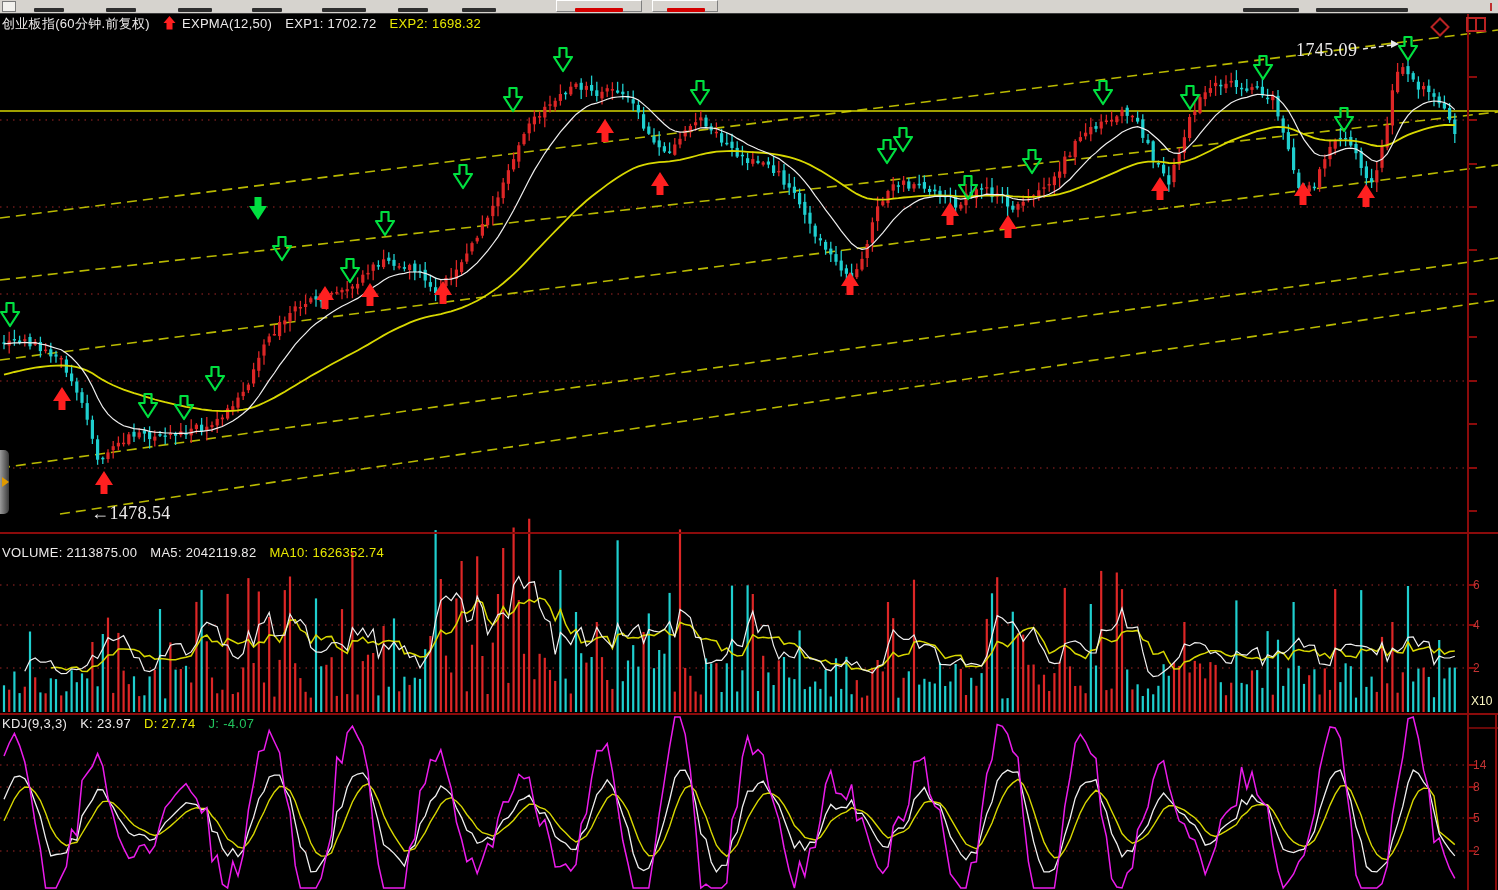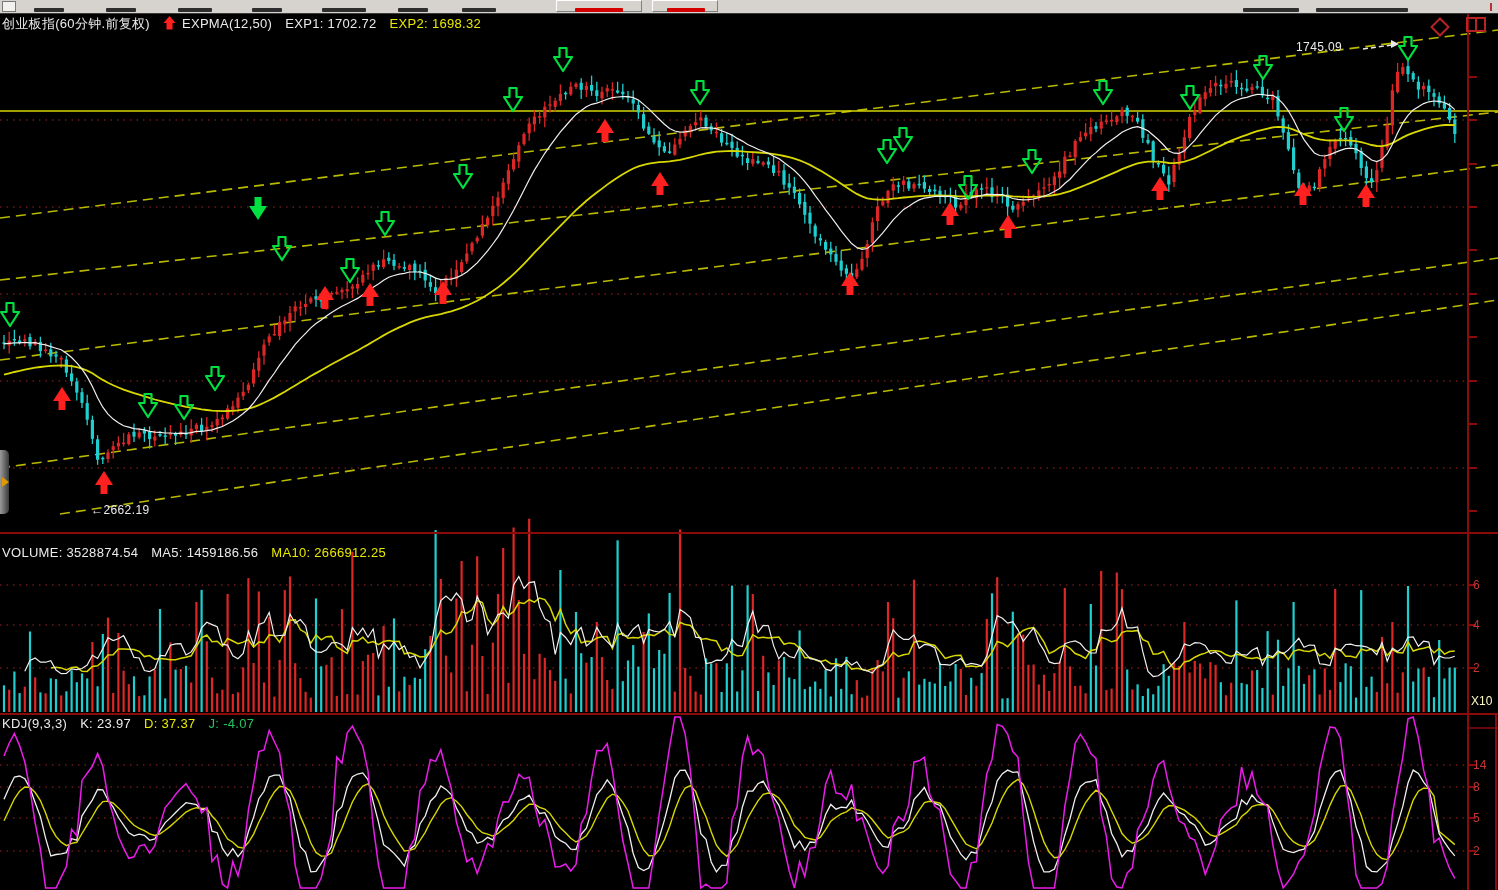--- a/index.html
+++ b/index.html
@@ -17,21 +17,21 @@
           border-right:1px solid #7f7f7f;border-bottom:1px solid #7f7f7f;}
   .mb-btn .menu-blob{top:7px;}
   .mb-tick{position:absolute;top:3px;width:2px;height:8px;background:#c03030;}
   
   svg#chart-svg{position:absolute;left:0;top:0;}
   
   .hdr{position:absolute;font-size:13px;line-height:16px;white-space:nowrap;letter-spacing:.3px;}
   .hdr span{margin-right:13px;}
   .w{color:#eceaea}.y{color:#e8e800}.m{color:#22c55e}
   .hdr .arr{display:inline-block;vertical-align:-2px;margin:0 6px 0 0;}
-  .anno{position:absolute;font-size:12px;color:#eceaea;white-space:nowrap;letter-spacing:.4px;}
+  .anno{position:absolute;font-size:18px;color:#eceaea;white-space:nowrap;letter-spacing:.4px;font-family:Liberation Serif, serif;}
   .ax-label{position:absolute;left:1473px;width:25px;overflow:hidden;color:#c23434;
             font-size:12px;line-height:14px;}
   .x10{position:absolute;left:1471px;top:694px;color:#fef9c3;font-size:12px;width:27px;overflow:hidden;}
   
   .diamond-icon{position:absolute;left:1433px;top:20px;width:10px;height:10px;
                 border:2px solid #b92222;transform:rotate(45deg);}
   .split-icon{position:absolute;left:1466px;top:17px;width:20px;height:15px;
               border:2px solid #b92222;box-sizing:border-box;}
   .split-icon i{position:absolute;left:7px;top:0;width:2px;height:100%;background:#b92222;}
   
@@ -1011,29 +1011,29 @@
       </g>
     </svg>
 
   <div class="hdr" style="left:2px;top:16px">
     <span class="w">创业板指(60分钟.前复权)</span><span class="arr"><svg width="13" height="14">
           <path d="M6.5 0 L12.5 7 H9.5 V13.5 H3.5 V7 H0.5 Z" fill="#ff2020"></path>
         </svg></span><span class="w">EXPMA(12,50)</span><span class="w">EXP1: 1702.72</span><span class="y">EXP2: 1698.32</span>
   </div>
 
   <div class="hdr" style="left:2px;top:545px">
-    <span class="w">VOLUME: 3528874.54</span><span class="w">MA5: 1459186.56</span><span class="y">MA10: 2666912.25</span>
+    <span class="w">VOLUME: 2113875.00</span><span class="w">MA5: 2042119.82</span><span class="y">MA10: 1626352.74</span>
   </div>
 
   <div class="hdr" style="left:2px;top:716px">
-    <span class="w">KDJ(9,3,3)</span><span class="w">K: 23.97</span><span class="y">D: 37.37</span><span class="m">J: -4.07</span>
+    <span class="w">KDJ(9,3,3)</span><span class="w">K: 23.97</span><span class="y">D: 27.74</span><span class="m">J: -4.07</span>
   </div>
 
   <div class="anno" id="anno-high" style="left: 1296px; top: 40px;">1745.09</div>
-  <div class="anno" id="anno-low" style="left: 91px; top: 503px;">←2662.19</div>
+  <div class="anno" id="anno-low" style="left: 91px; top: 503px;">←1478.54</div>
 
   <div id="axis-labels">
       <div class="ax-label" style="top: 578px;">6</div>
       <div class="ax-label" style="top: 618px;">4</div>
       <div class="ax-label" style="top: 661px;">2</div>
       <div class="ax-label" style="top: 758px;">14</div>
       <div class="ax-label" style="top: 780px;">8</div>
       <div class="ax-label" style="top: 811px;">5</div>
       <div class="ax-label" style="top: 844px;">2</div>
     </div>

